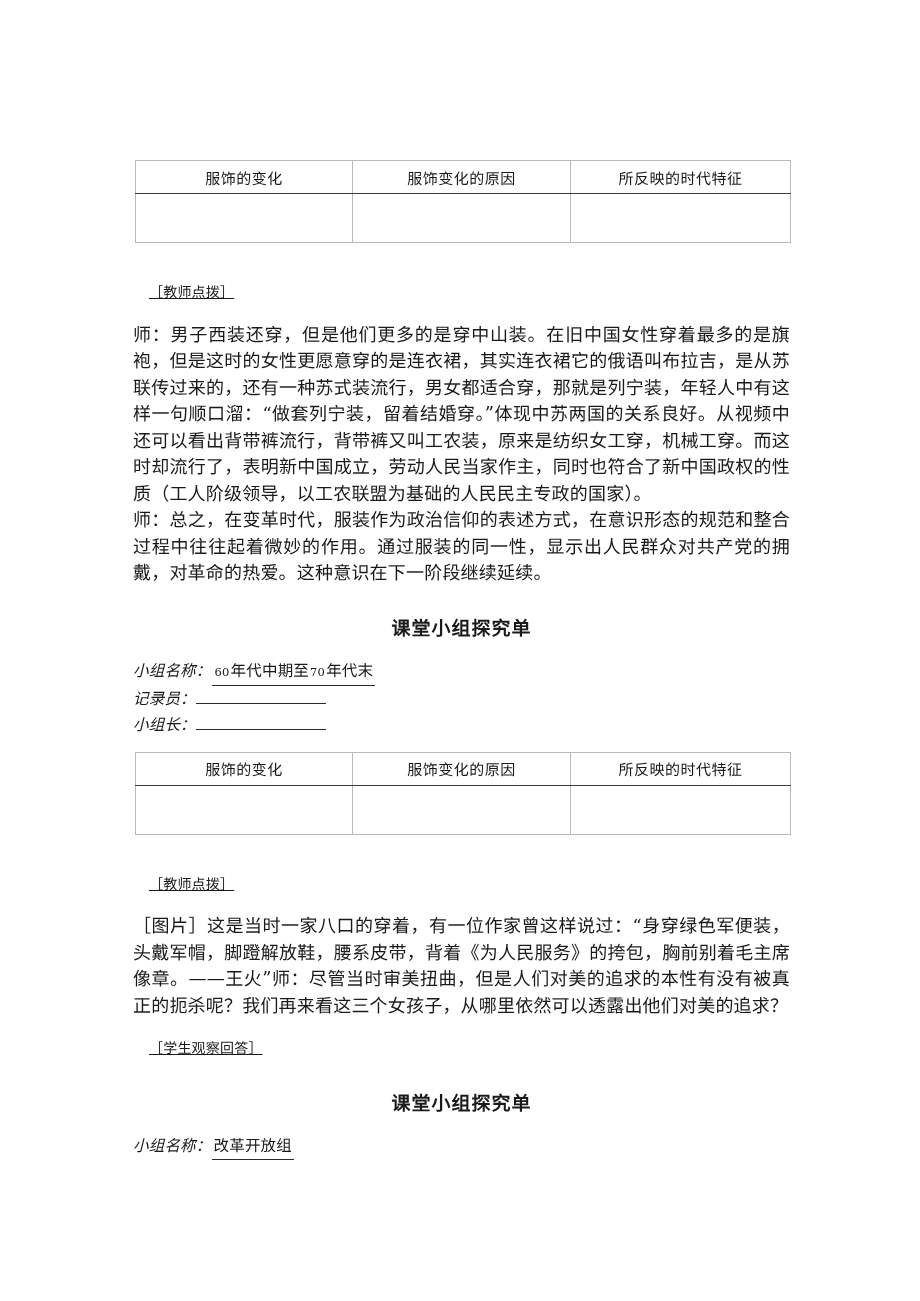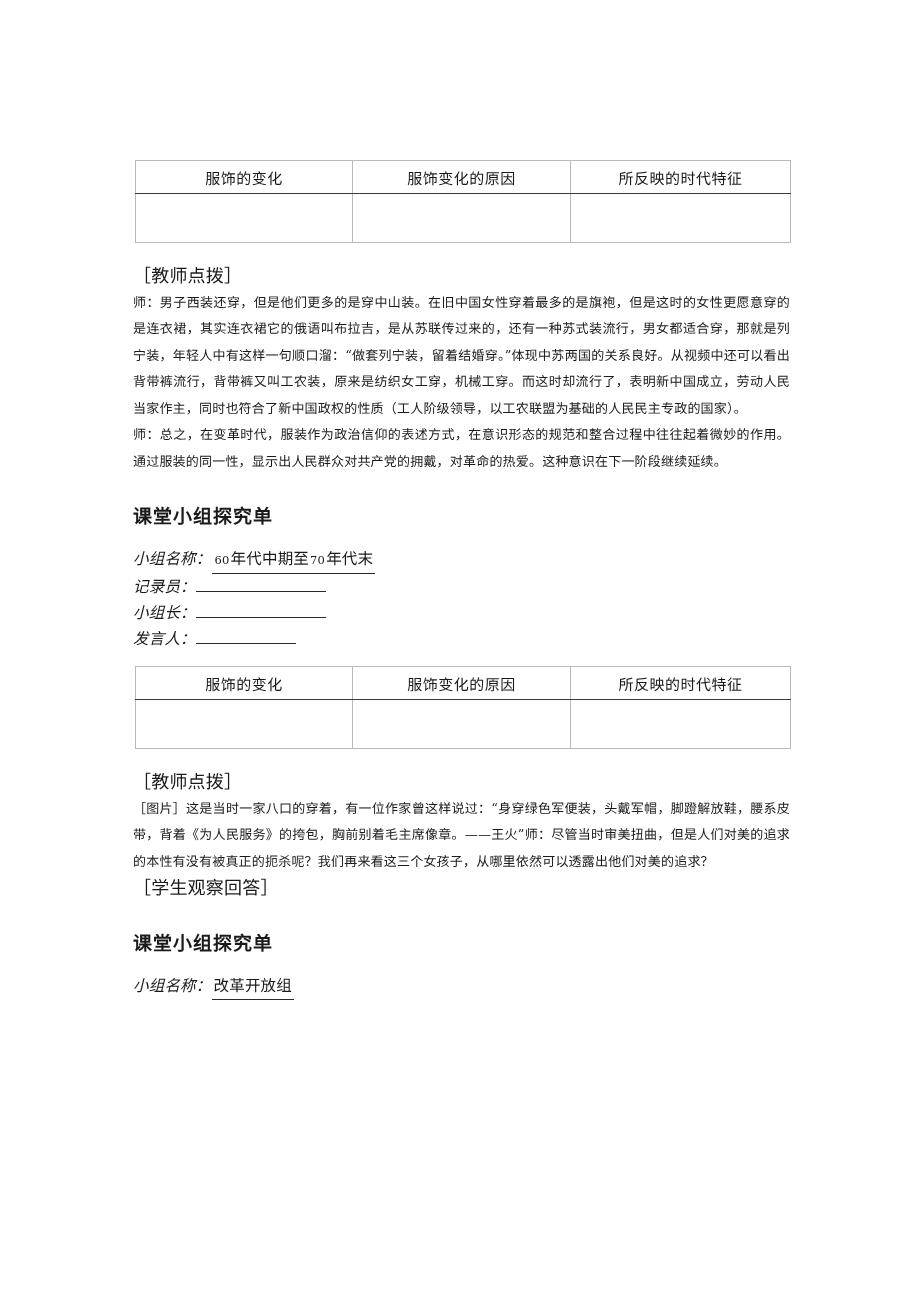--- a/index.html
+++ b/index.html
@@ -47,39 +47,41 @@
   }
   .inquiry-table tbody td {
     height: 48px;
   }
   .col-a { width: 216px; }
   .col-b { width: 217px; }
   .col-c { width: 219px; }
 
   
   .para {
-    font-size: 13px;
+    font-size: 18px;
     line-height: 26.5px;
     text-align: justify;
     text-justify: inter-ideograph;
     margin: 0;
     letter-spacing: 0.2px;
   }
   .bracket-line {
-    font-size: 18px;
+    font-size: 14px;
     line-height: 26.5px;
-    margin: 0;
+    margin: 16px;
     letter-spacing: 0.2px;
+    text-decoration: underline;
   }
 
   
   .form-heading {
     font-family: "DejaVu Sans", "Liberation Sans", sans-serif;
     font-size: 19px;
     font-weight: 600;
+    text-align: center;
     margin: 26px 0 0 0;
     letter-spacing: 1px;
   }
 
   
   .form-fields {
     margin-top: 18px;
   }
   .field-row {
     font-size: 15.5px;
@@ -144,23 +146,20 @@
   <div class="form-fields">
     <p class="field-row">
       <span class="field-label">小组名称：</span><span class="field-value filled"><span class="num-small">60</span><span>年代中期至</span><span class="num-small">70</span><span>年代末</span></span>
     </p>
     <p class="field-row">
       <span class="field-label">记录员：</span><span class="field-value blank-long"></span>
     </p>
     <p class="field-row">
       <span class="field-label">小组长：</span><span class="field-value blank-long"></span>
     </p>
-    <p class="field-row">
-      <span class="field-label">发言人：</span><span class="field-value blank-short"></span>
-    </p>
   </div>
 
   <div class="spacer-14"></div>
 
   <table class="inquiry-table">
     <thead>
       <tr>
         <td class="col-a">服饰的变化</td>
         <td class="col-b">服饰变化的原因</td>
         <td class="col-c">所反映的时代特征</td>

